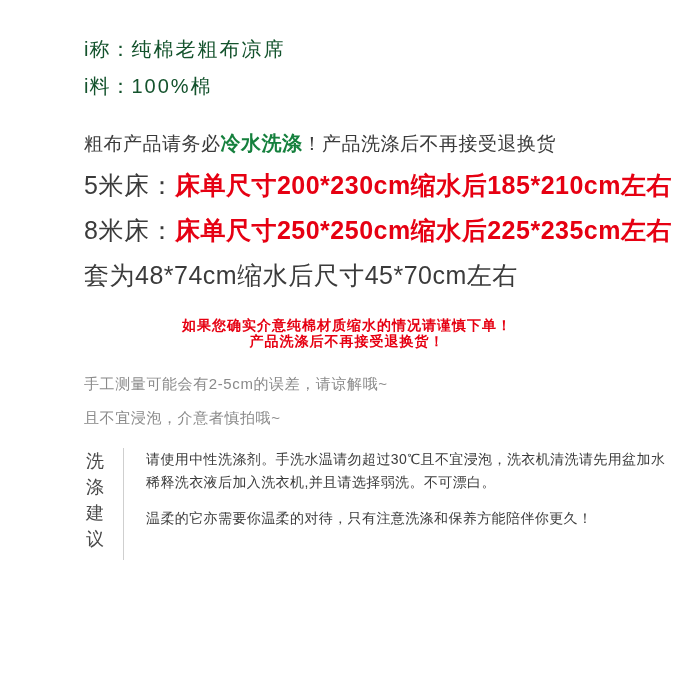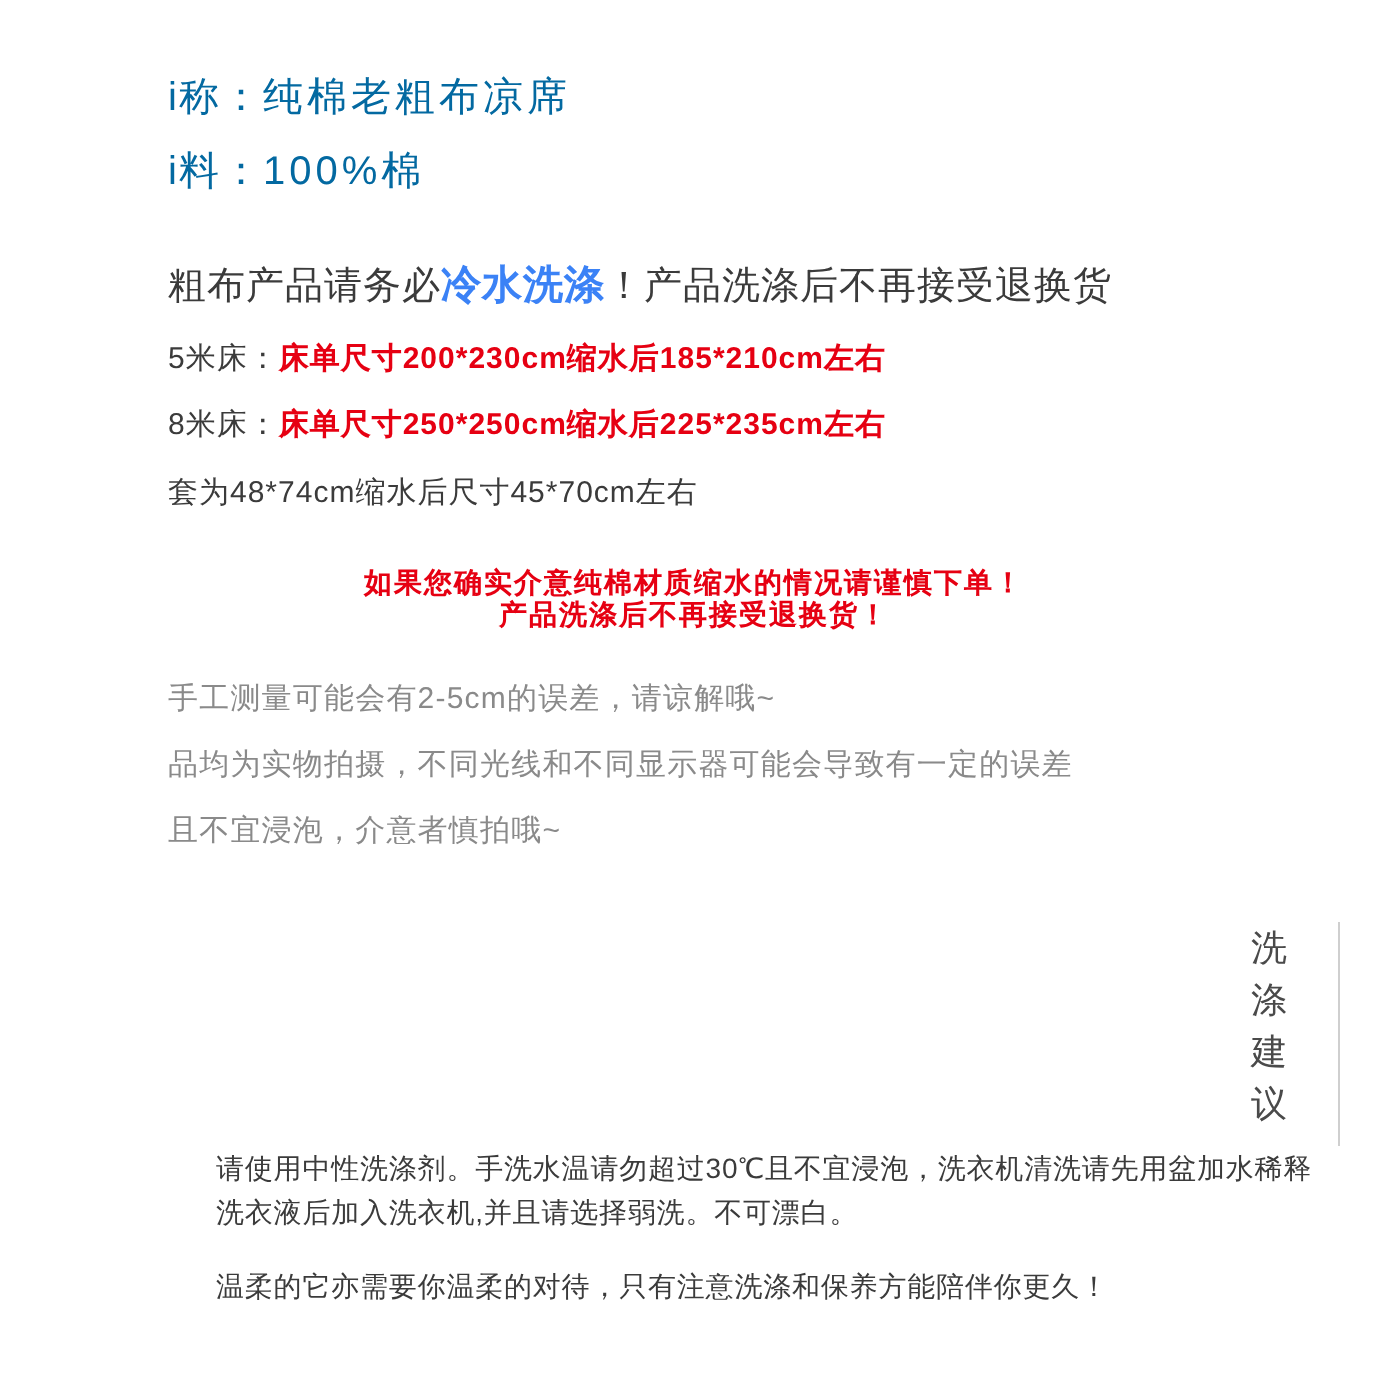--- a/index.html
+++ b/index.html
@@ -23,46 +23,46 @@
   }
 
   .line {
     white-space: nowrap;
     line-height: 1.15;
   }
 
   
   .spec {
     font-size: 20px;
-    color: #0369a1;
+    color: #14532d;
     letter-spacing: 1px;
     margin-bottom: 14px;
   }
   .spec-value {
     letter-spacing: 2px;
   }
 
   .gap-lg { height: 20px; }
 
   
   .notice {
     font-size: 19px;
     color: #3b3b3b;
     letter-spacing: 0.5px;
     margin-bottom: 16px;
   }
   .notice .hl {
-    color: #3b82f6;
+    color: #15803d;
     font-weight: bold;
     font-size: 20px;
   }
 
   
   .size-row {
-    font-size: 15px;
+    font-size: 25px;
     color: #3b3b3b;
     letter-spacing: 0.5px;
     margin-bottom: 16px;
   }
   .size-row .red {
     color: #e60012;
     font-weight: bold;
   }
   .size-row.plain {
     color: #3b3b3b;
@@ -87,24 +87,23 @@
   .note {
     font-size: 15px;
     color: #8a8a8a;
     letter-spacing: 0.6px;
     margin-bottom: 16px;
   }
 
   
   .wash {
     display: flex;
-    align-items: flex-end;
-    margin-top: 36px;
+    align-items: flex-start;
+    margin-top: 22px;
     margin-left: 2px;
-    flex-direction: column;
   }
   .wash-title {
     font-size: 18px;
     color: #4a4a4a;
     letter-spacing: 3px;
     line-height: 1.45;
     width: 34px;
     text-align: center;
     padding-right: 16px;
     border-right: 1px solid #cfcfcf;
@@ -156,21 +155,20 @@
     <span>套为</span><span>48*74cm缩水后尺寸45*70cm左右</span>
   </div>
 
   <div class="big-warn">
     <div class="line">如果您确实介意纯棉材质缩水的情况请谨慎下单！</div>
     <div class="line">产品洗涤后不再接受退换货！</div>
   </div>
 
   <div class="notes">
     <div class="note line">手工测量可能会有2-5cm的误差，请谅解哦~</div>
-    <div class="note line">品均为实物拍摄，不同光线和不同显示器可能会导致有一定的误差</div>
     <div class="note line">且不宜浸泡，介意者慎拍哦~</div>
   </div>
 
   <div class="wash">
     <div class="wash-title">洗涤建议</div>
     <div class="wash-body">
       <p>请使用中性洗涤剂。手洗水温请勿超过30℃且不宜浸泡，洗衣机清洗请先用盆加水稀释洗衣液后加入洗衣机,并且请选择弱洗。不可漂白。</p>
       <p>温柔的它亦需要你温柔的对待，只有注意洗涤和保养方能陪伴你更久！</p>
     </div>
   </div>

